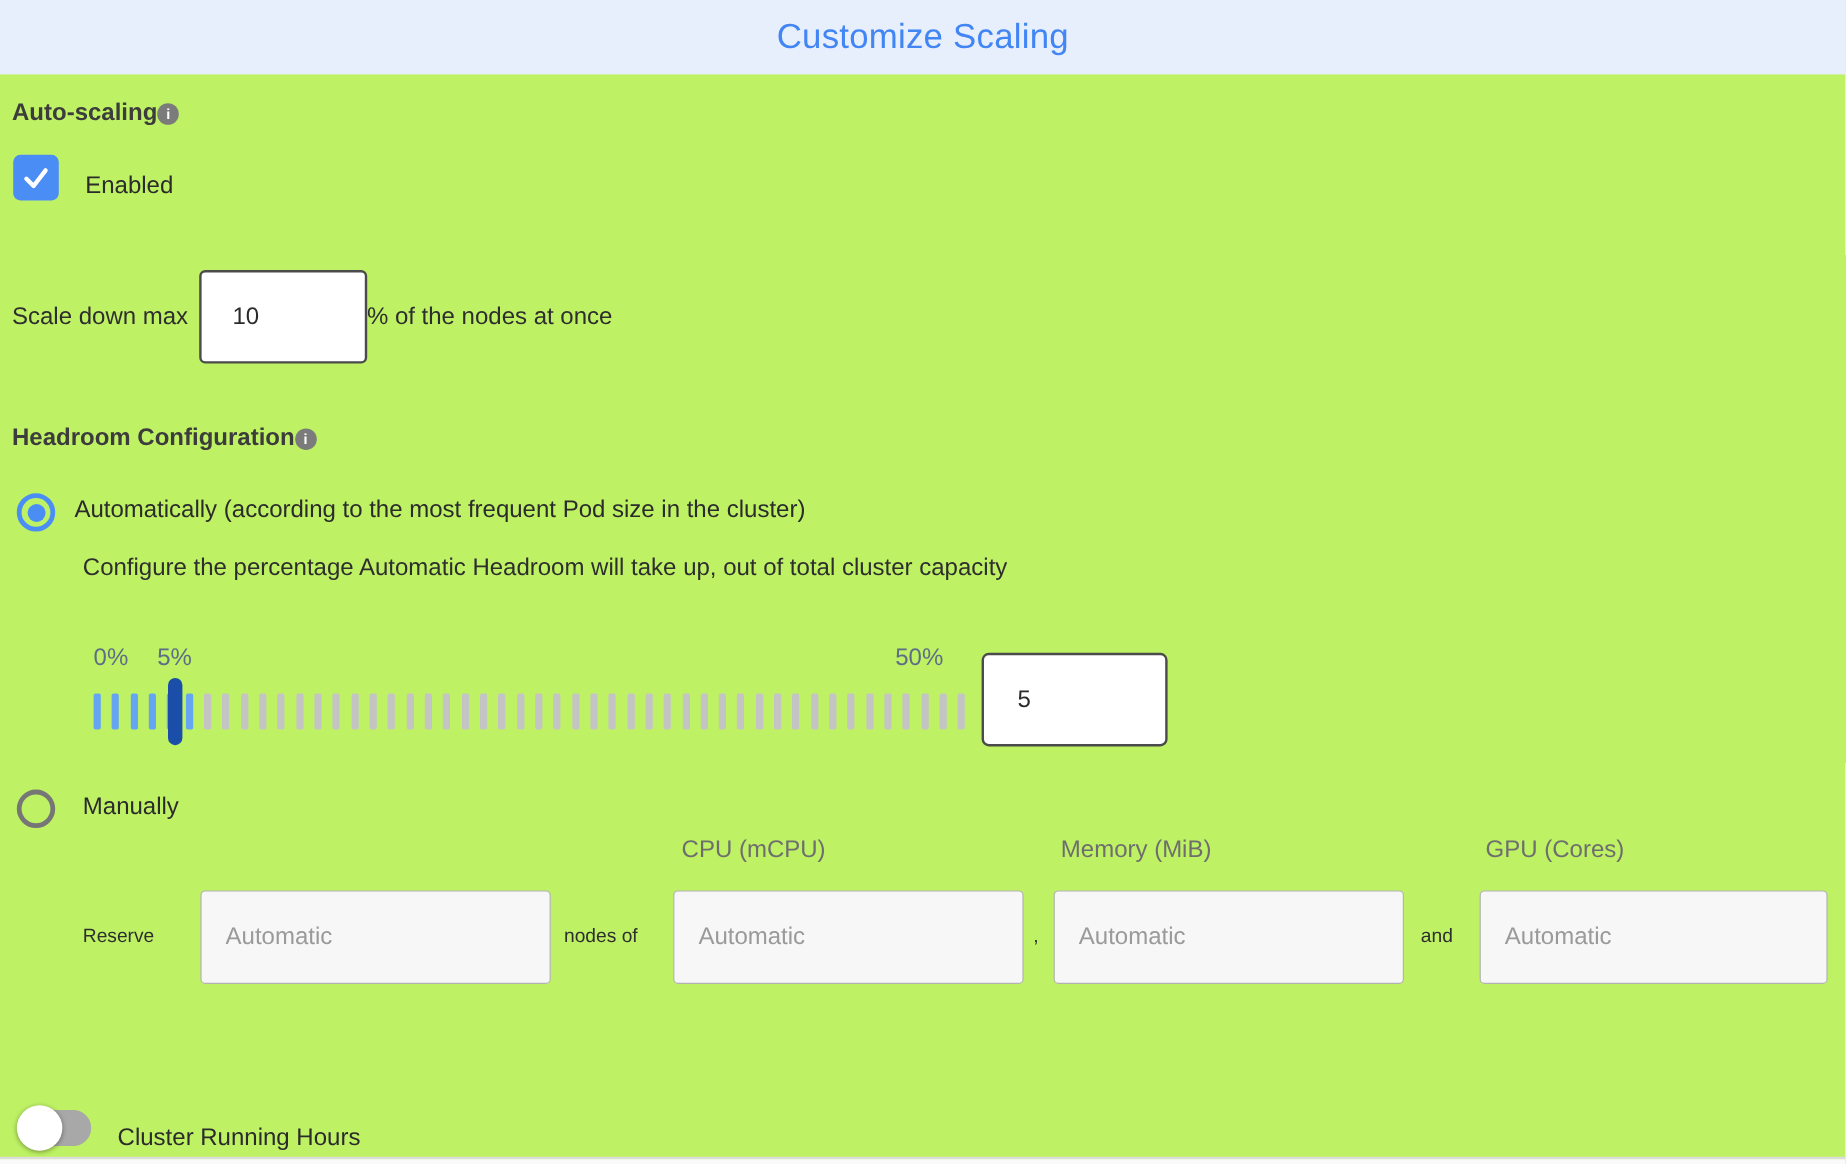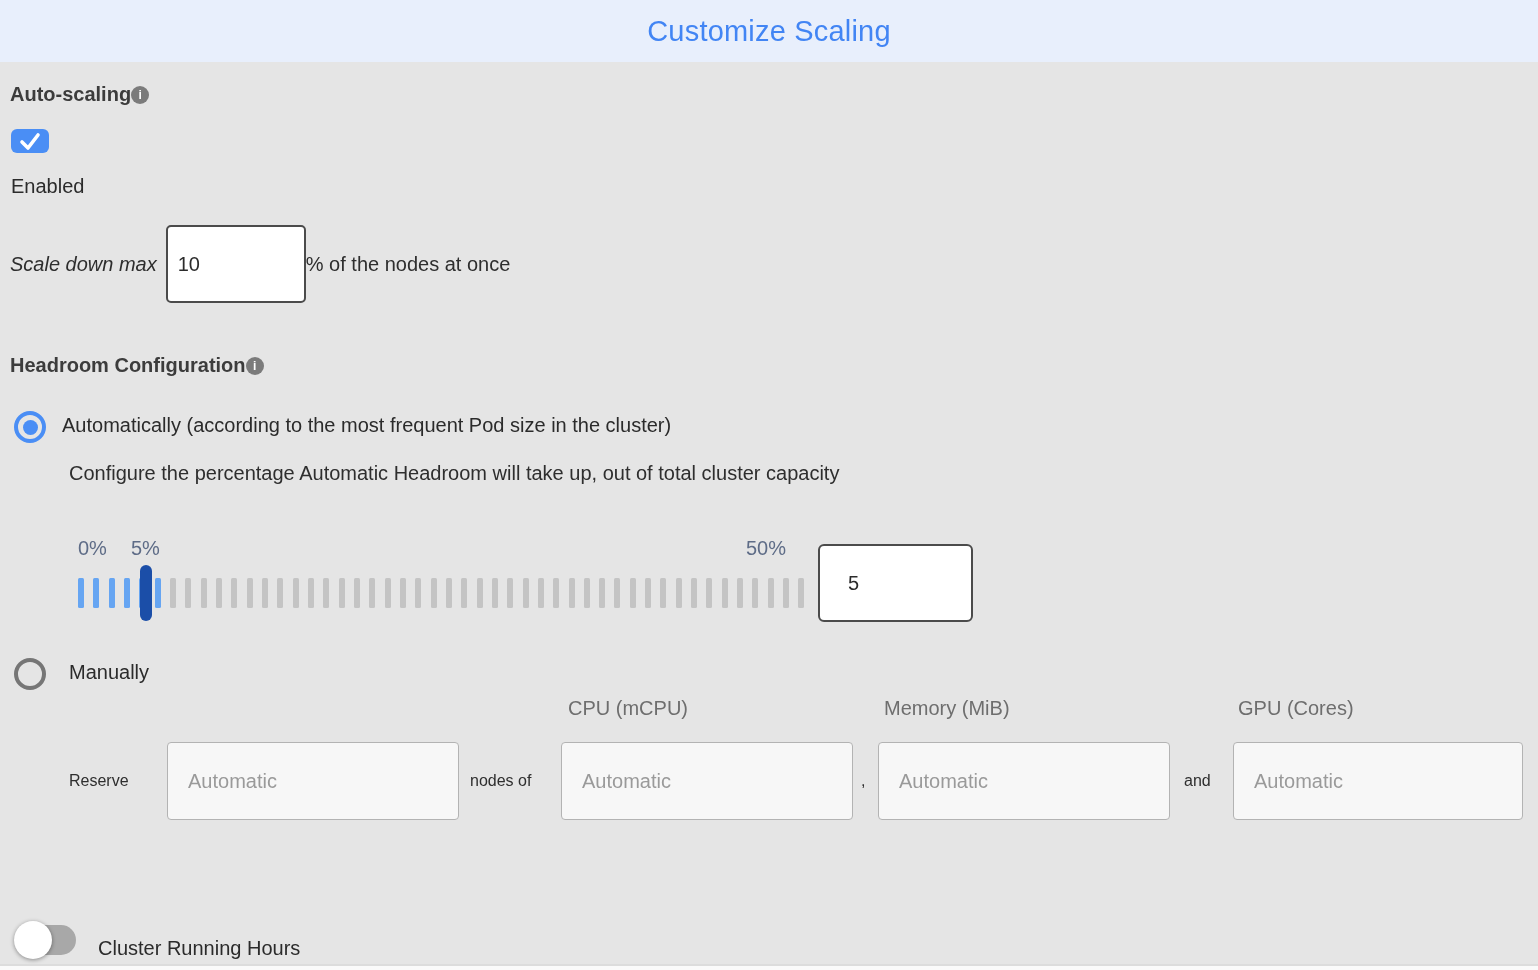--- a/index.html
+++ b/index.html
@@ -5,21 +5,21 @@
   * { margin: 0; padding: 0; box-sizing: border-box; }
   html, body { background: #fff; }
   body {
     font-family: "Liberation Sans", "DejaVu Sans", sans-serif;
     color: #2e2e2e;
   }
   .screen {
     position: relative;
     width: 1538px;
     height: 970px;
-    background: #e5e5e5;
+    background: #bef264;
     overflow: hidden;
   }
 
   
   .titlebar {
     position: absolute; left: 0; top: 0; width: 1538px; height: 62px;
     background: #e8effc;
     display: flex; align-items: center; justify-content: center;
   }
   .titlebar .title {
@@ -36,40 +36,40 @@
     width: 18px; height: 18px; border-radius: 50%;
     background: #7b7b7b; color: #ffffff;
     font-size: 12px; font-weight: 700; font-style: normal;
     display: inline-flex; align-items: center; justify-content: center;
     line-height: 1;
   }
 
   
   .enabled-row {
     position: absolute; left: 11px; top: 129px; height: 38px;
-    display: flex; align-items: flex-start; gap: 22px; flex-direction: column;
+    display: flex; align-items: flex-end; gap: 22px;
   }
   .checkbox {
     width: 38px; height: 38px; border-radius: 6px; background: #4a8ef5;
     display: flex; align-items: center; justify-content: center;
     cursor: pointer;
   }
   .row-label { font-size: 20px; color: #2b2b2b; }
 
   
   .scaledown-row {
     position: absolute; left: 10px; top: 225px; height: 78px;
     display: flex; align-items: center;
     font-size: 20px; color: #2e2e2e;
   }
-  .scaledown-row .lead { margin-right: 9px; font-style: italic; }
+  .scaledown-row .lead { margin-right: 9px; }
   .value-input {
     width: 140px; height: 78px;
     border: 2px solid #4b4b4b; border-radius: 5px;
-    font-size: 20px; color: #2b2b2b; padding-left: 10px;
+    font-size: 20px; color: #2b2b2b; padding-left: 26px;
     font-family: inherit; background: #fff; outline: none;
   }
   .value-input.wide { width: 155px; border-radius: 6px; padding-left: 28px; }
 
   
   .radio-row { position: absolute; display: flex; align-items: flex-start; gap: 23px; }
   .radio {
     width: 32px; height: 32px; border-radius: 50%; flex-shrink: 0; cursor: pointer;
     display: flex; align-items: center; justify-content: center;
   }

